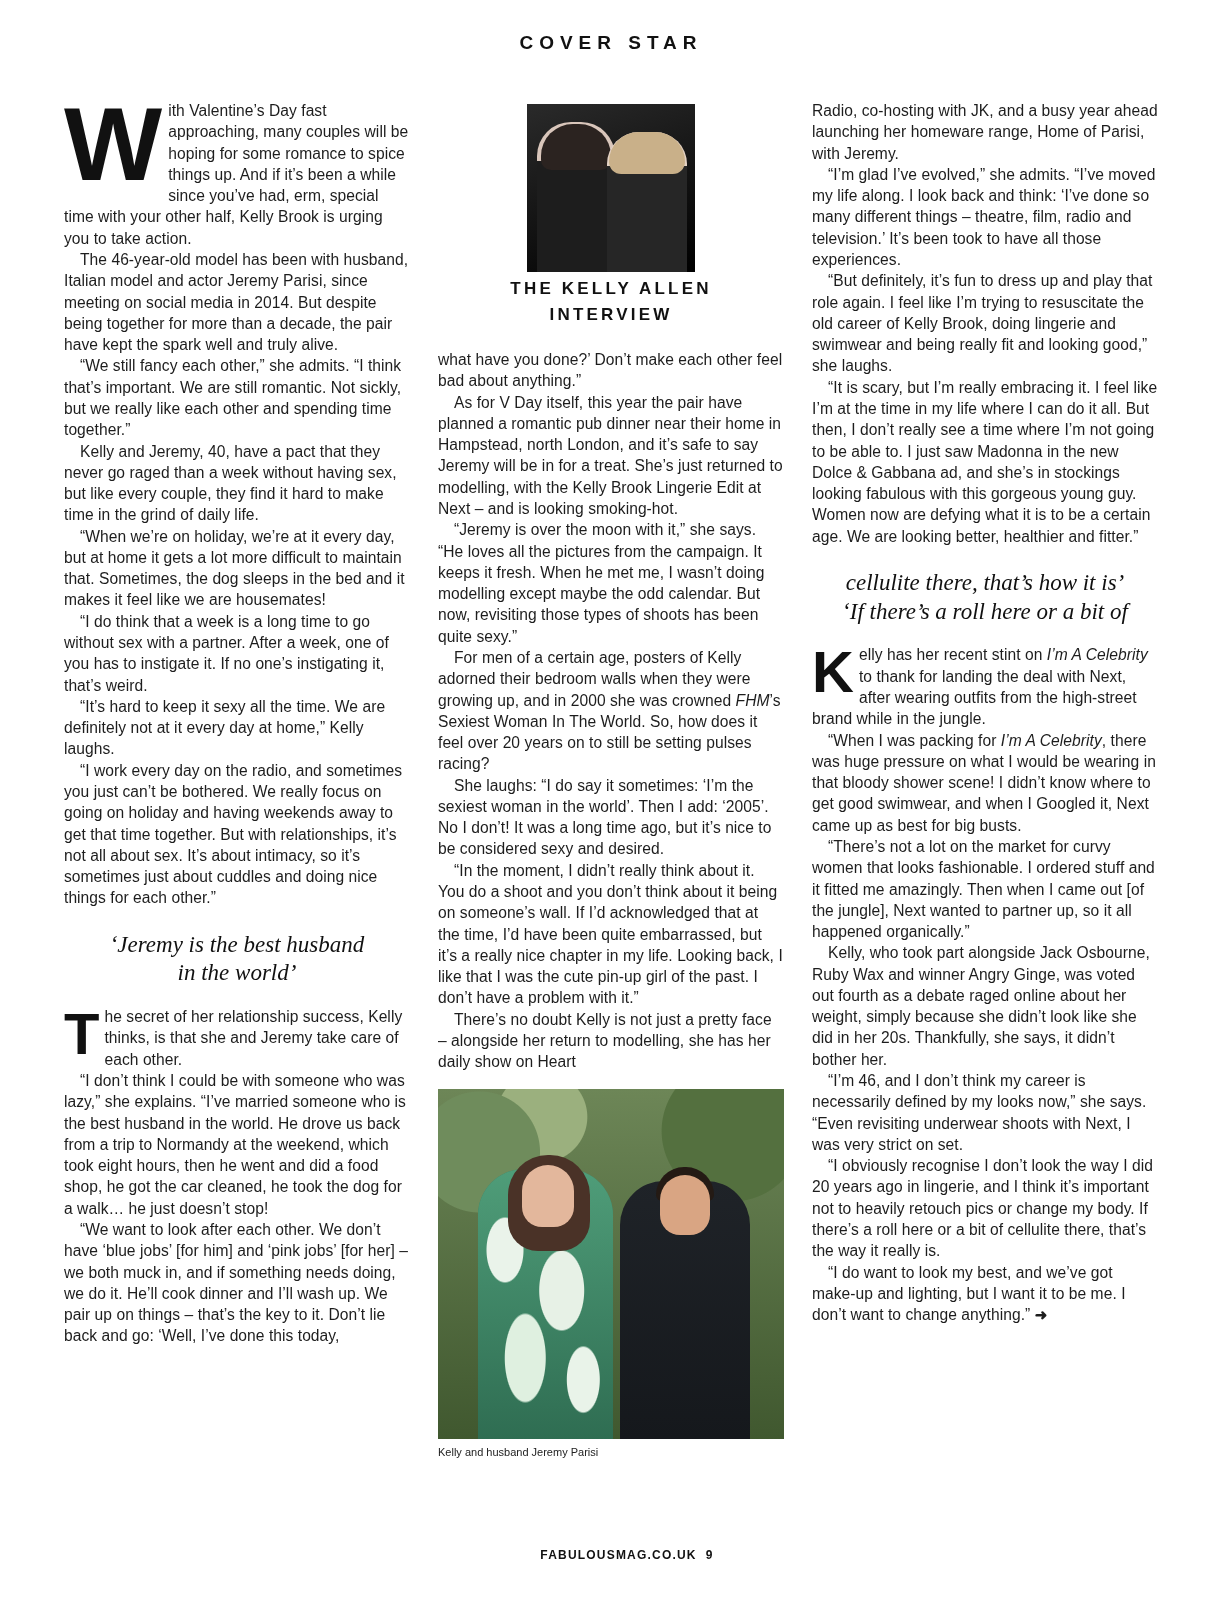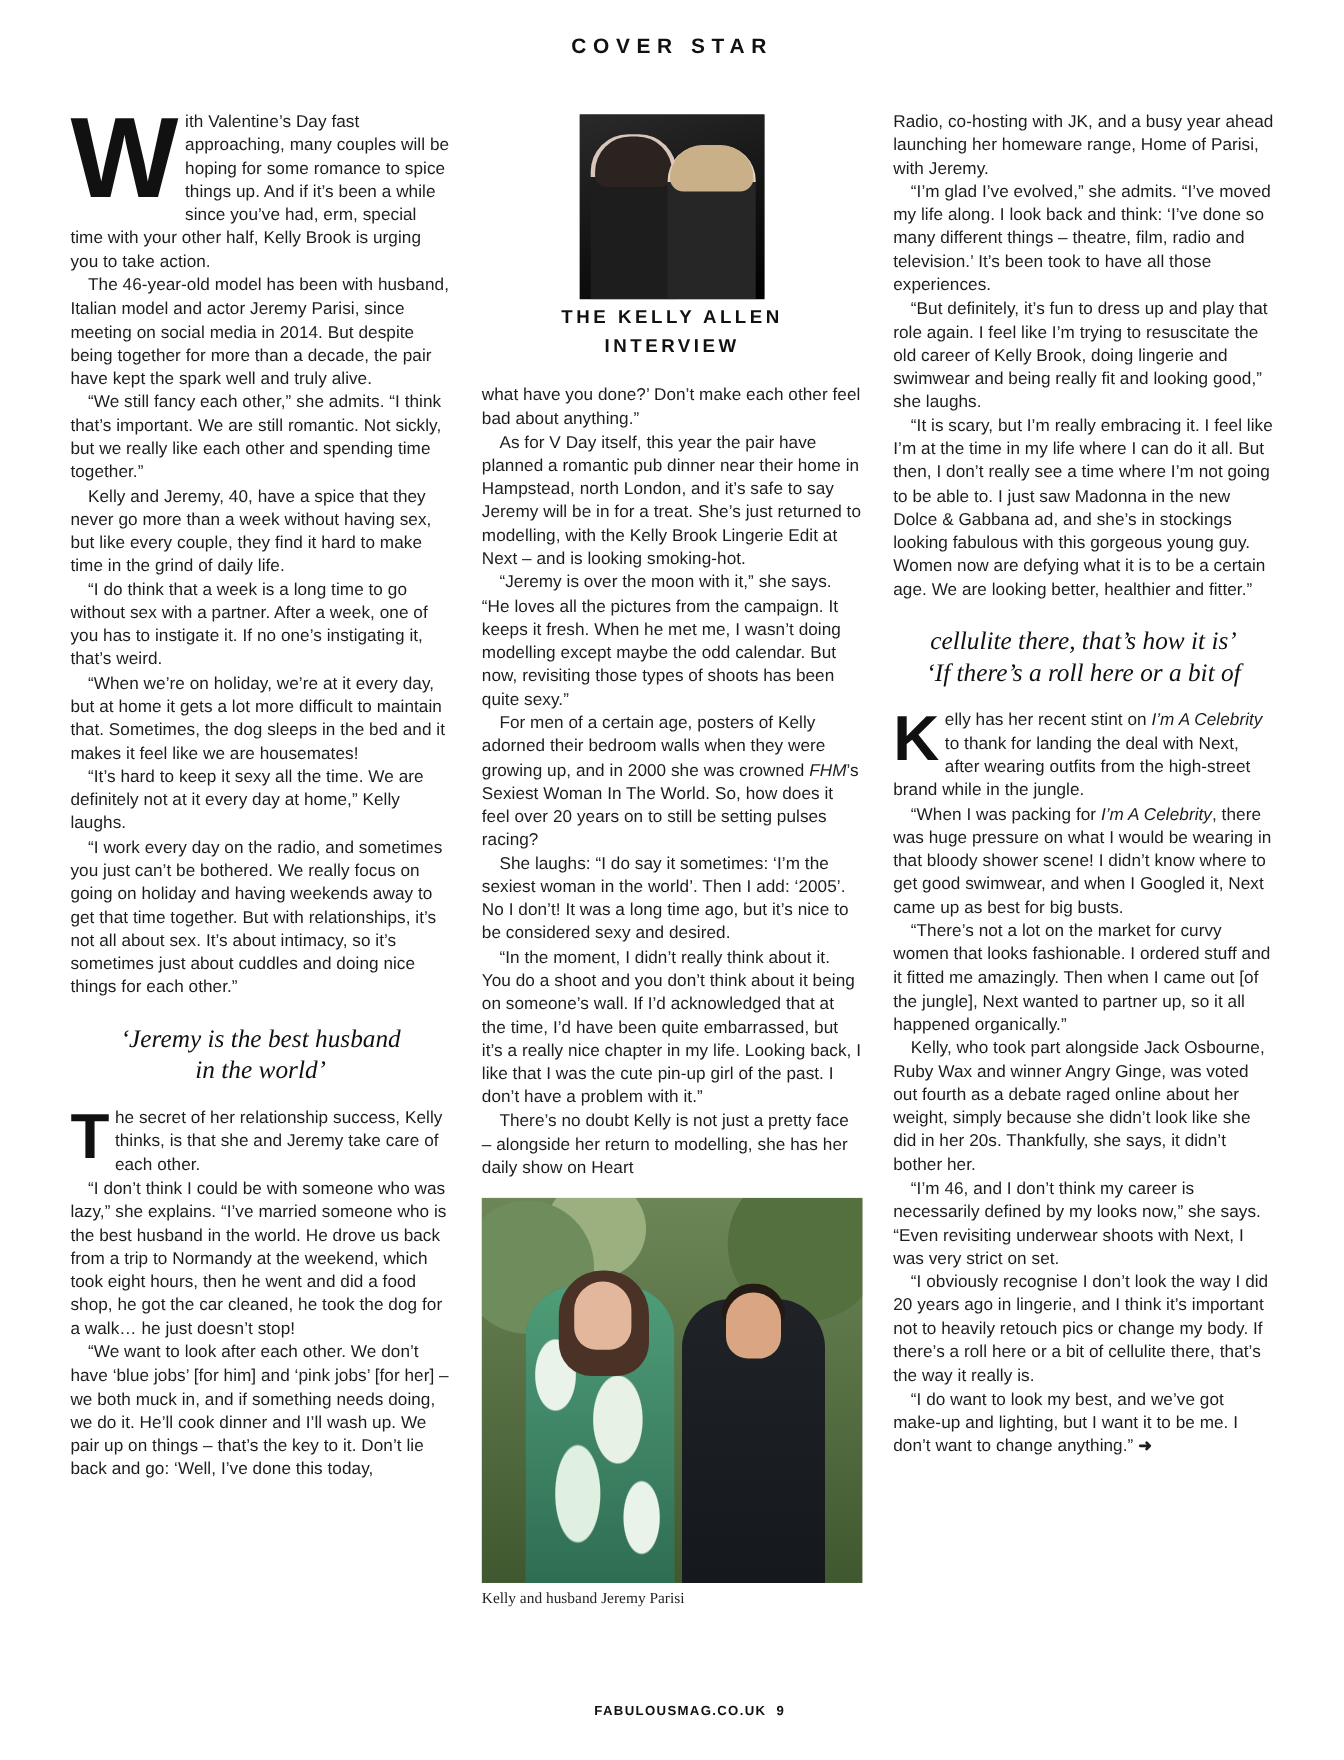--- a/index.html
+++ b/index.html
@@ -109,24 +109,23 @@
   }
   .photo-colour {
     width: 100%;
     height: 350px;
     margin-top: 16px;
     position: relative;
     overflow: hidden;
     background: #6c7f63;
   }
   .caption {
-    font-size: 14px;
+    font-size: 11px;
     margin-top: 7px;
     color: #222;
-    font-family: Liberation Serif, serif;
   }
 
   
   .footer {
     position: absolute;
     bottom: 38px;
     left: 0;
     width: 100%;
     text-align: center;
     font-size: 12px;
@@ -212,23 +211,23 @@
 <div class="page">
 
   <div class="kicker">COVER STAR</div>
 
   <div class="cols">
 
     <div class="col">
       <p class="noindent"><span class="dropcap-w">W</span><span>ith Valentine’s Day fast approaching, many couples will be hoping for some romance to spice things up. And if it’s been a while since you’ve had, erm, special time with your other half, Kelly Brook is urging you to take action.</span></p>
       <p>The 46-year-old model has been with husband, Italian model and actor Jeremy Parisi, since meeting on social media in 2014. But despite being together for more than a decade, the pair have kept the spark well and truly alive.</p>
       <p>“We still fancy each other,” she admits. “I think that’s important. We are still romantic. Not sickly, but we really like each other and spending time together.”</p>
-      <p>Kelly and Jeremy, 40, have a spice that they never go more than a week without having sex, but like every couple, they find it hard to make time in the grind of daily life.</p>
+      <p>Kelly and Jeremy, 40, have a pact that they never go raged than a week without having sex, but like every couple, they find it hard to make time in the grind of daily life.</p>
+      <p>“When we’re on holiday, we’re at it every day, but at home it gets a lot more difficult to maintain that. Sometimes, the dog sleeps in the bed and it makes it feel like we are housemates!</p>
       <p>“I do think that a week is a long time to go without sex with a partner. After a week, one of you has to instigate it. If no one’s instigating it, that’s weird.</p>
-      <p>“When we’re on holiday, we’re at it every day, but at home it gets a lot more difficult to maintain that. Sometimes, the dog sleeps in the bed and it makes it feel like we are housemates!</p>
       <p>“It’s hard to keep it sexy all the time. We are definitely not at it every day at home,” Kelly laughs.</p>
       <p>“I work every day on the radio, and sometimes you just can’t be bothered. We really focus on going on holiday and having weekends away to get that time together. But with relationships, it’s not all about sex. It’s about intimacy, so it’s sometimes just about cuddles and doing nice things for each other.”</p>
 
       <div class="pullquote">
         <div>‘Jeremy is the best husband</div>
         <div>in the world’</div>
       </div>
 
       <p class="noindent"><span class="dropcap-t">T</span><span>he secret of her relationship success, Kelly thinks, is that she and Jeremy take care of each other.</span></p>
       <p>“I don’t think I could be with someone who was lazy,” she explains. “I’ve married someone who is the best husband in the world. He drove us back from a trip to Normandy at the weekend, which took eight hours, then he went and did a food shop, he got the car cleaned, he took the dog for a walk… he just doesn’t stop!</p>

